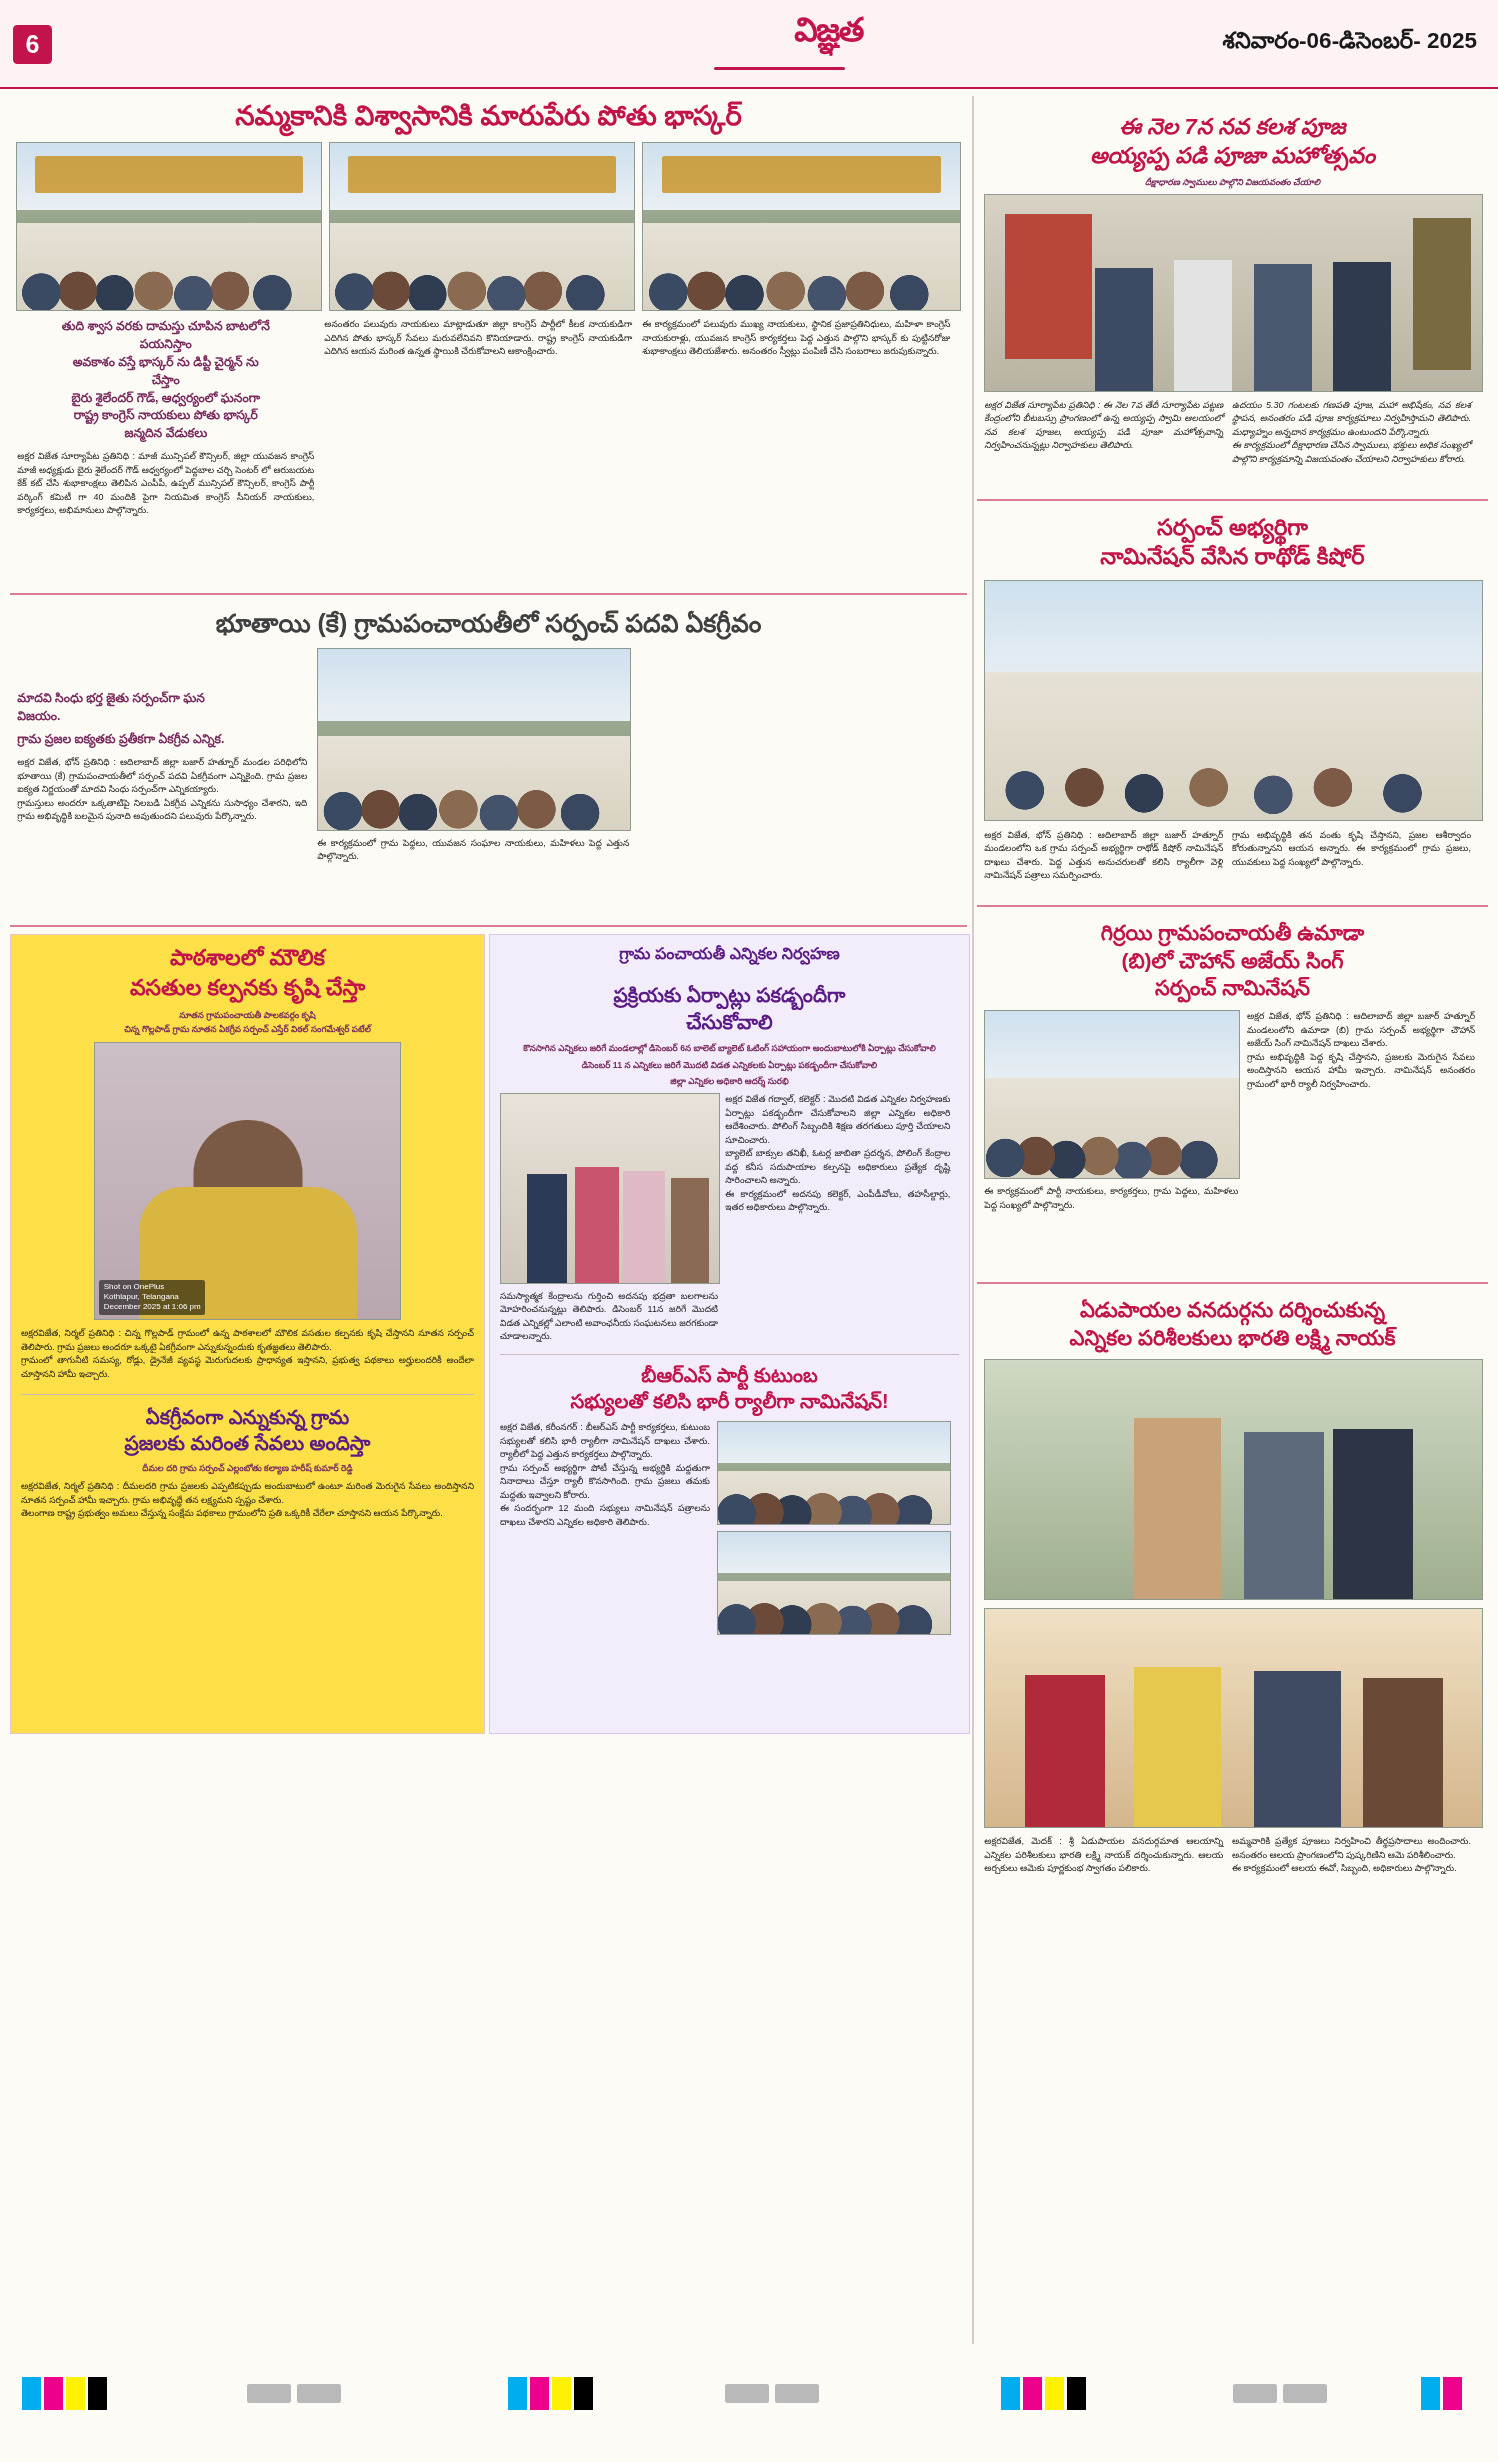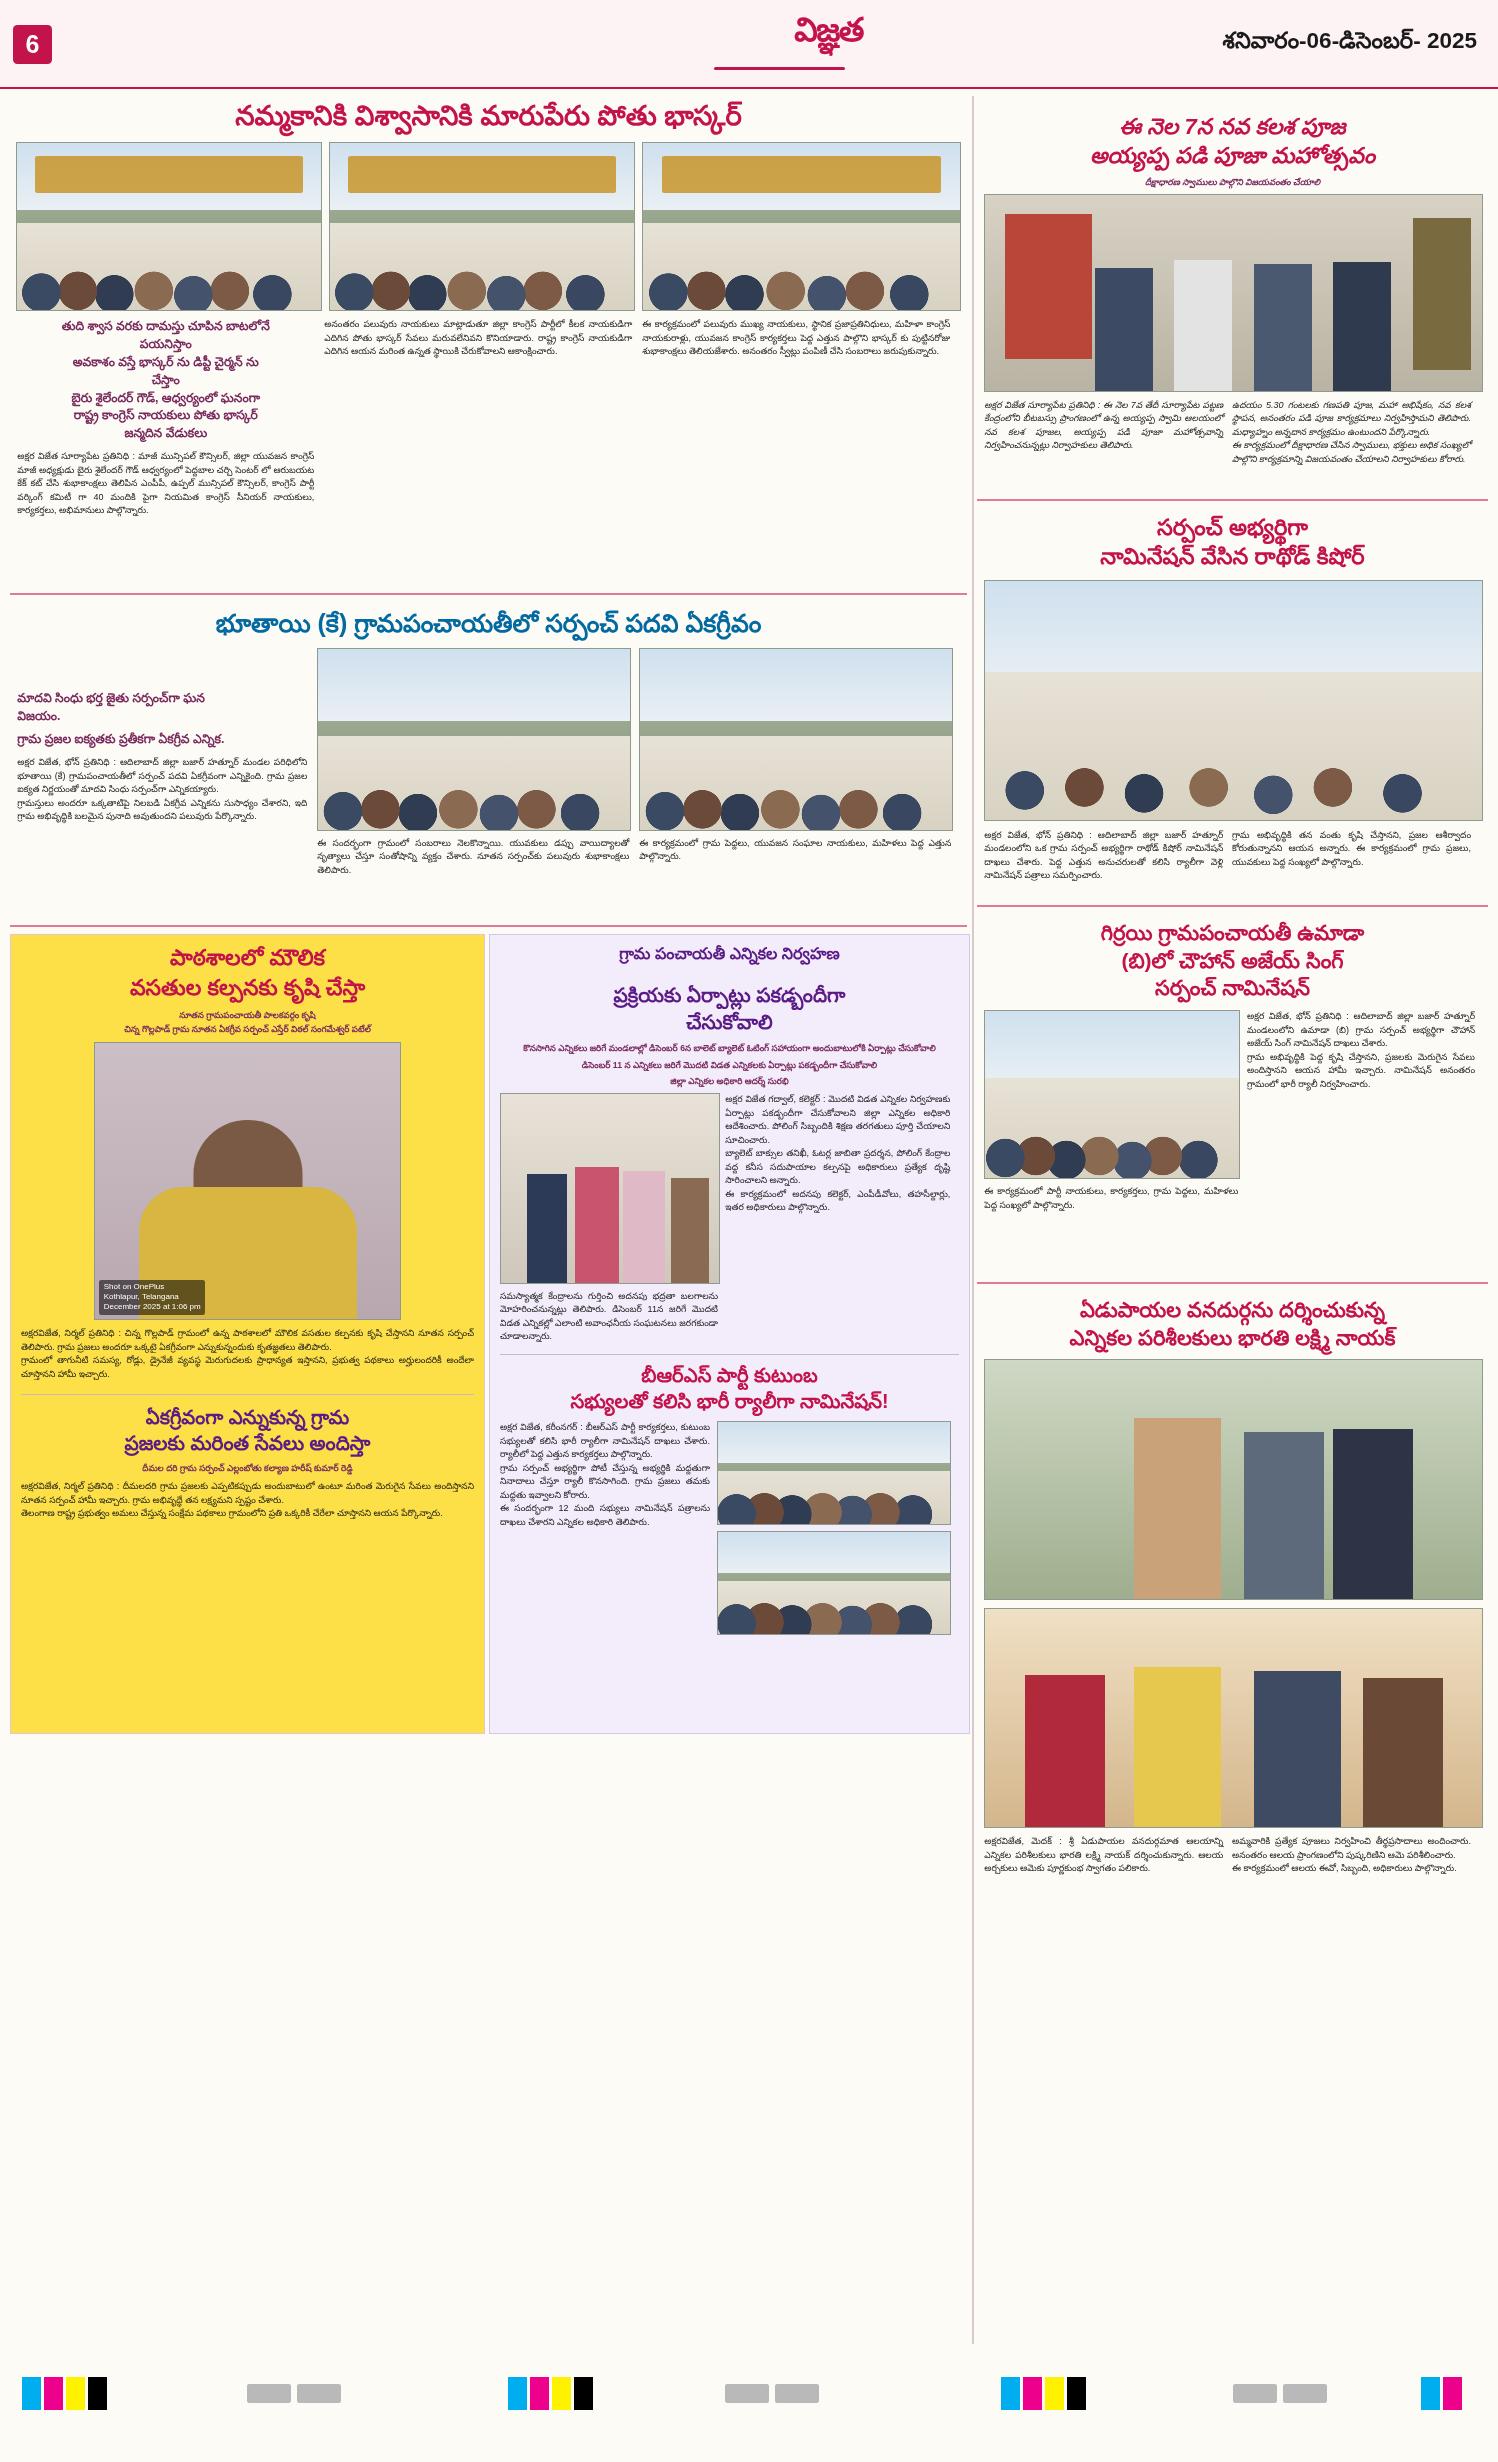--- a/index.html
+++ b/index.html
@@ -14,21 +14,21 @@
   .logo-under{position:absolute;left:714px;top:67px;width:131px;height:2.9px;background:#c2134b;border-radius:1.5px;}
   .date-line{position:absolute;right:22px;top:27.6px;font-size:22.5px;font-weight:bold;color:#1a1a1a;}
 
   
   .col-left{position:absolute;left:10px;top:93px;width:957px;height:2255px;}
   .col-right{position:absolute;left:977px;top:93px;width:511px;height:2255px;}
   .vline{position:absolute;left:972px;top:96px;width:1.5px;height:2248px;background:#d8c9cf;}
 
   .hl{color:#12227a;font-weight:bold;text-align:center;line-height:1.25;}
   .hl-red{color:#c2134b;}
-  .hl-green{color:#0369a1;}
+  .hl-green{color:#404040;}
   .hl-purple{color:#5b1b86;}
 
   .sub{font-size:12.3px;color:#7a2b5e;text-align:center;line-height:1.45;font-weight:bold;}
   .body-txt{font-size:9px;line-height:1.5;color:#1b1b1b;text-align:justify;}
 
   .photo{background:#b9c4bb;border:0.7px solid #8e9a90;overflow:hidden;position:relative;}
   .photo .sky{position:absolute;left:0;top:0;right:0;height:40%;background:linear-gradient(#cfe0ee,#eaf0f4);}
   .photo .ground{position:absolute;left:0;bottom:0;right:0;height:60%;background:linear-gradient(#9aa98f,#7d8a73);}
   .photo .crowd{position:absolute;left:0;bottom:0;right:0;height:52%;background:
      radial-gradient(circle at 8% 80%, #3b4a63 0 19px, transparent 19.6px),
@@ -128,28 +128,20 @@
           <div class="sub" style="text-align:left;margin-top:5.8px;">గ్రామ ప్రజల ఐక్యతకు ప్రతీకగా ఏకగ్రీవ ఎన్నిక.</div>
           <div class="body-txt" style="margin-top:7.3px;">అక్షర విజేత, భోన్ ప్రతినిధి : ఆదిలాబాద్ జిల్లా బజార్ హత్నూర్ మండల పరిధిలోని భూతాయి (కే) గ్రామపంచాయతీలో సర్పంచ్ పదవి ఏకగ్రీవంగా ఎన్నికైంది. గ్రామ ప్రజల ఐక్యత నిర్ణయంతో మాదవి సింధు సర్పంచ్‌గా ఎన్నికయ్యారు.</div>
           <div class="body-txt">గ్రామస్తులు అందరూ ఒక్కతాటిపై నిలబడి ఏకగ్రీవ ఎన్నికను సుసాధ్యం చేశారని, ఇది గ్రామ అభివృద్ధికి బలమైన పునాది అవుతుందని పలువురు పేర్కొన్నారు.</div>
         </div>
         <div style="width:312px;">
           <div class="photo" style="width:312px;height:181px;">
               <div class="sky"></div>
               <div class="ground"></div>
               <div class="crowd"></div>
             </div>
-          <div class="body-txt" style="margin-top:5.8px;">ఈ సందర్భంగా గ్రామంలో సంబరాలు నెలకొన్నాయి. యువకులు డప్పు వాయిద్యాలతో నృత్యాలు చేస్తూ సంతోషాన్ని వ్యక్తం చేశారు. నూతన సర్పంచ్‌కు పలువురు శుభాకాంక్షలు తెలిపారు.</div>
-        </div>
-        <div style="width:312px;">
-          <div class="photo" style="width:312px;height:181px;">
-              <div class="sky"></div>
-              <div class="ground"></div>
-              <div class="crowd"></div>
-            </div>
           <div class="body-txt" style="margin-top:5.8px;">ఈ కార్యక్రమంలో గ్రామ పెద్దలు, యువజన సంఘాల నాయకులు, మహిళలు పెద్ద ఎత్తున పాల్గొన్నారు.</div>
         </div>
       </div>
     </div>
 
     <div class="divider" style="position:absolute;left:0;top:832px;width:957px;"></div>
 
     <div class="panel-pink" style="position:absolute;left:0;top:841px;width:473px;height:798px;">
       <div class="hl hl-red" style="font-size:22px;padding:8.7px 7.3px 2.9px;">పాఠశాలలో మౌలిక</div>
       <div class="hl hl-red" style="font-size:22px;padding:0 7.3px 7.3px;">వసతుల కల్పనకు కృషి చేస్తా</div>

